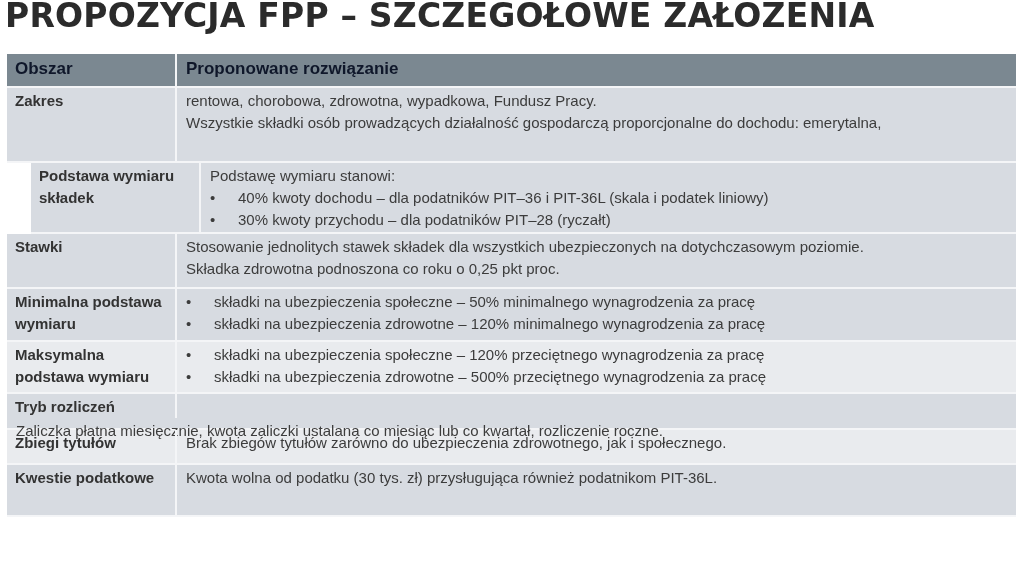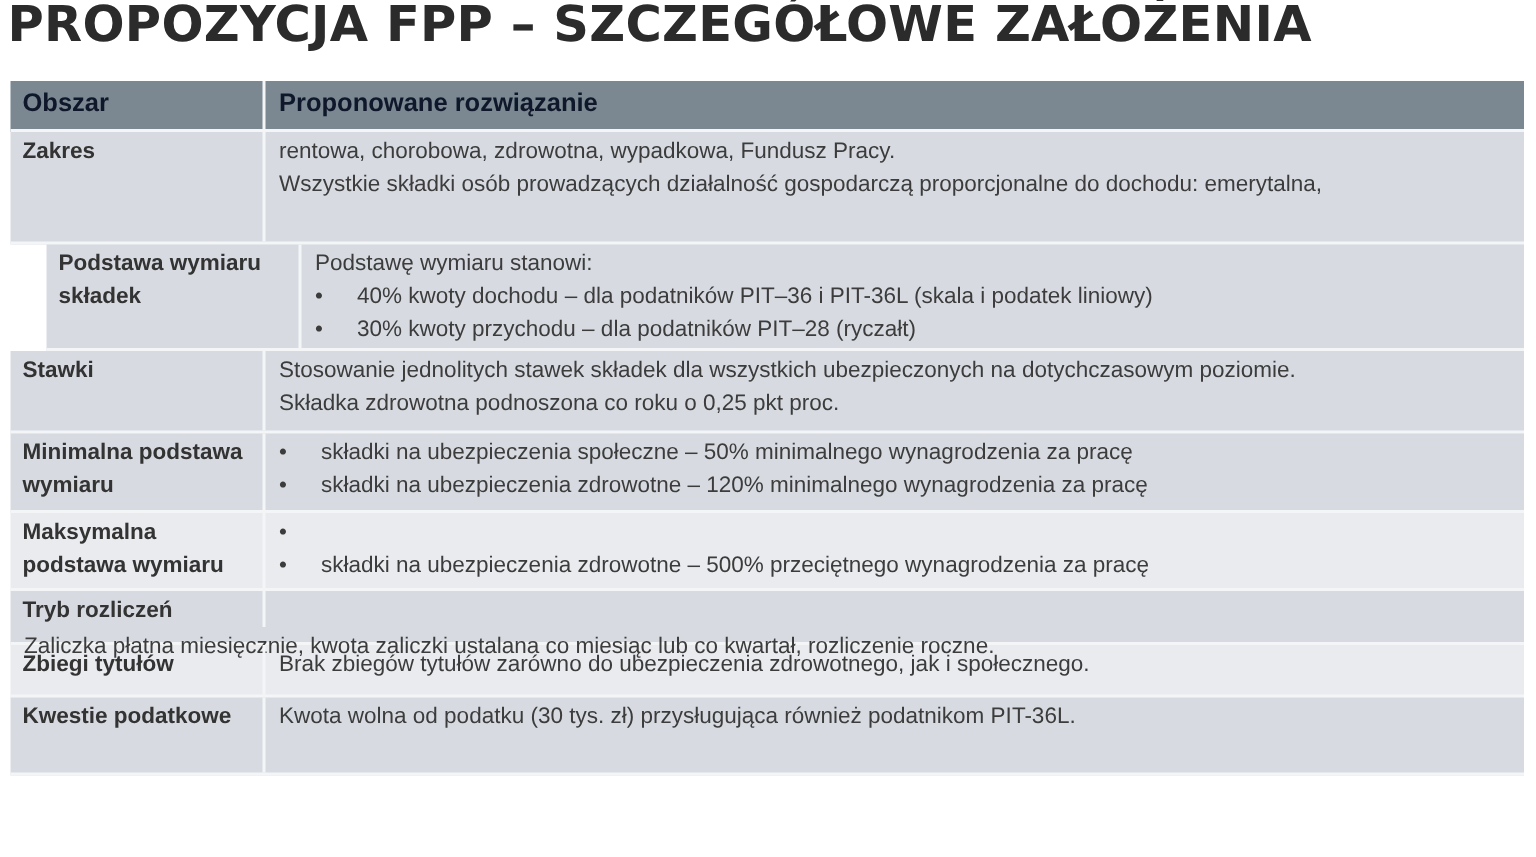--- a/index.html
+++ b/index.html
@@ -76,20 +76,21 @@
             </li>
           </ul>
         </div>
       </div>
       <div class="row light" style="height: 52px;">
         <div class="c1">Maksymalna podstawa wymiaru</div>
         <div class="c2">
           <ul>
             <li class="bul">
               <span class="dot">•</span>
+              <span>składki na ubezpieczenia społeczne – 120% przeciętnego wynagrodzenia za pracę</span>
             </li>
             <li class="bul">
               <span class="dot">•</span>
               <span>składki na ubezpieczenia zdrowotne – 500% przeciętnego wynagrodzenia za pracę</span>
             </li>
           </ul>
         </div>
       </div>
       <div class="row dark" style="height: 36px; flex-direction: column;">
         <div class="c1">Tryb rozliczeń</div>

